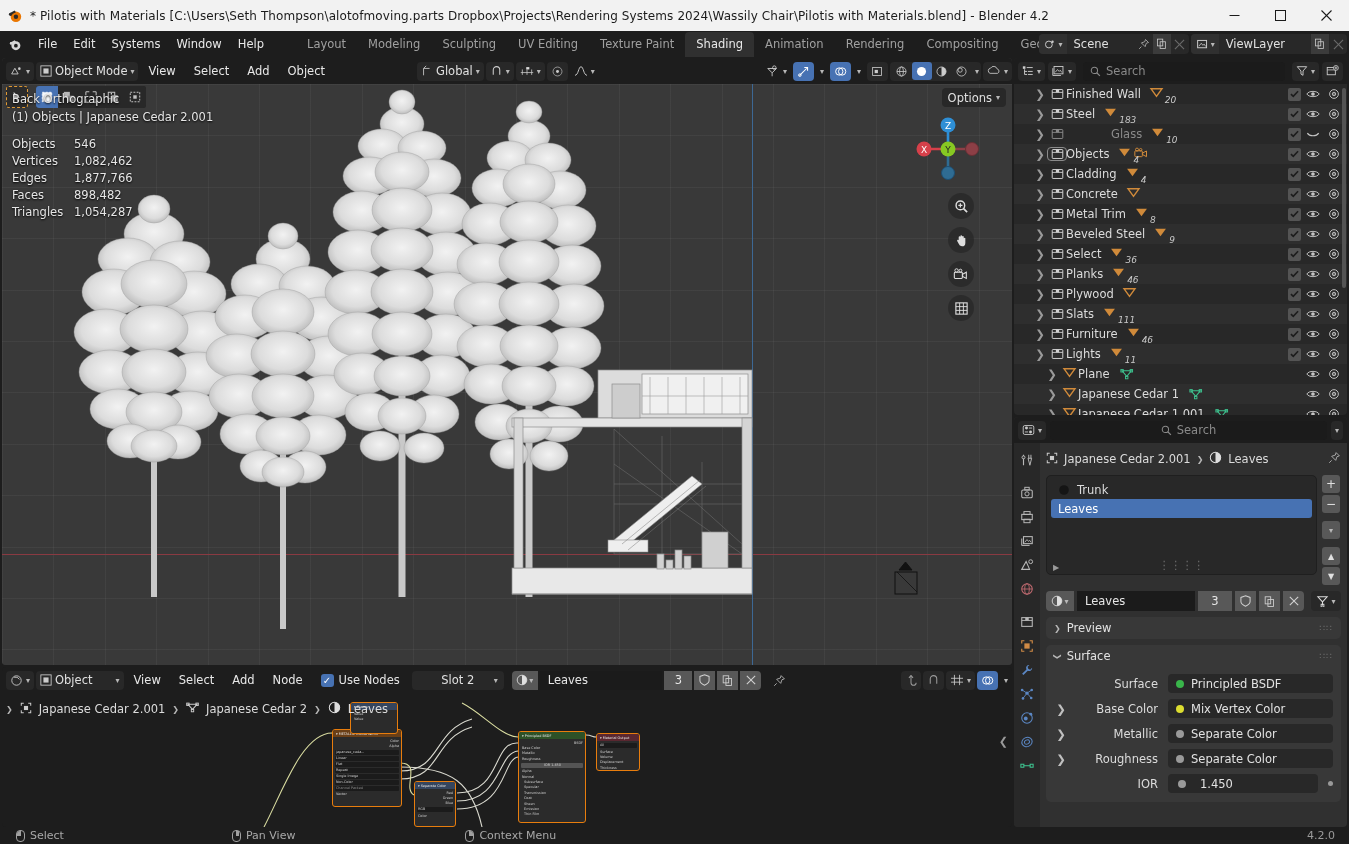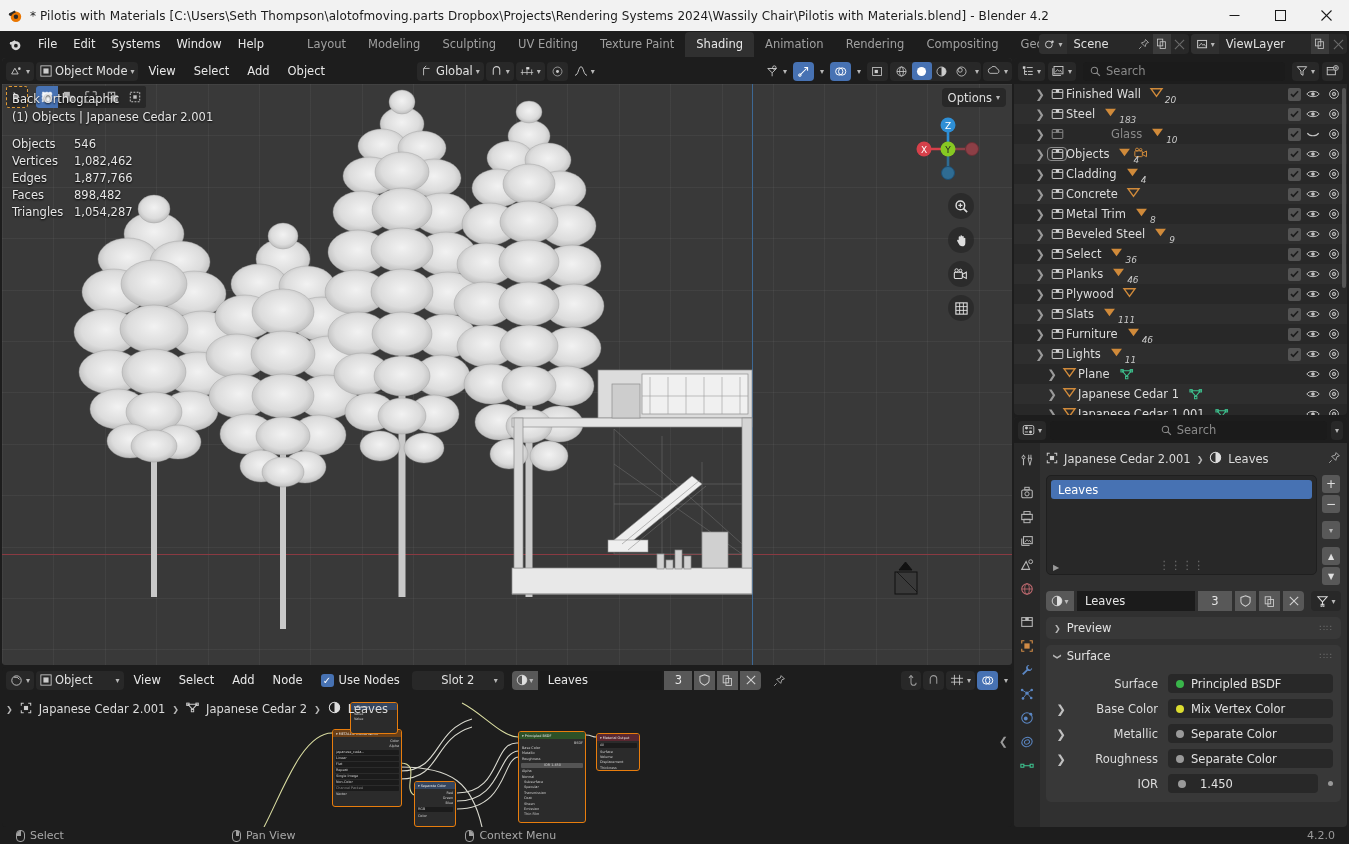--- a/index.html
+++ b/index.html
@@ -1537,20 +1537,26 @@
           <span style="margin-left:auto">
             <svg width="13" height="13" viewBox="0 0 16 16">
                 <path d="M10 2 L14 6 L11 7 L9.5 11.5 L4.5 6.5 L9 5 Z" fill="none" stroke="#b4b4b4" stroke-width="1.1"></path>
                 <line x1="4.5" y1="11.5" x2="1.5" y2="14.5" stroke="#b4b4b4" stroke-width="1.1"></line>
               </svg>
           </span>
         </div>
 
         <div class="matslot-wrap">
           <div class="matslot-list">
+            <div class="matslot">
+              <svg width="12" height="12" viewBox="0 0 14 14">
+                  <circle cx="7" cy="7" r="5.6" fill="#151515"></circle>
+                </svg>
+              <span>Trunk</span>
+            </div>
             <div class="matslot sel">
               <span>Leaves</span>
             </div>
             <div class="matslot-grip">⋮⋮⋮⋮</div>
             <span style="position:absolute;left:6px;bottom:2px;color:#9a9a9a;font-size:8px">▶</span>
           </div>
           <div class="matslot-btns">
             <div class="mini-btn">+</div>
             <div class="mini-btn">−</div>
             <div class="mini-btn sp">

